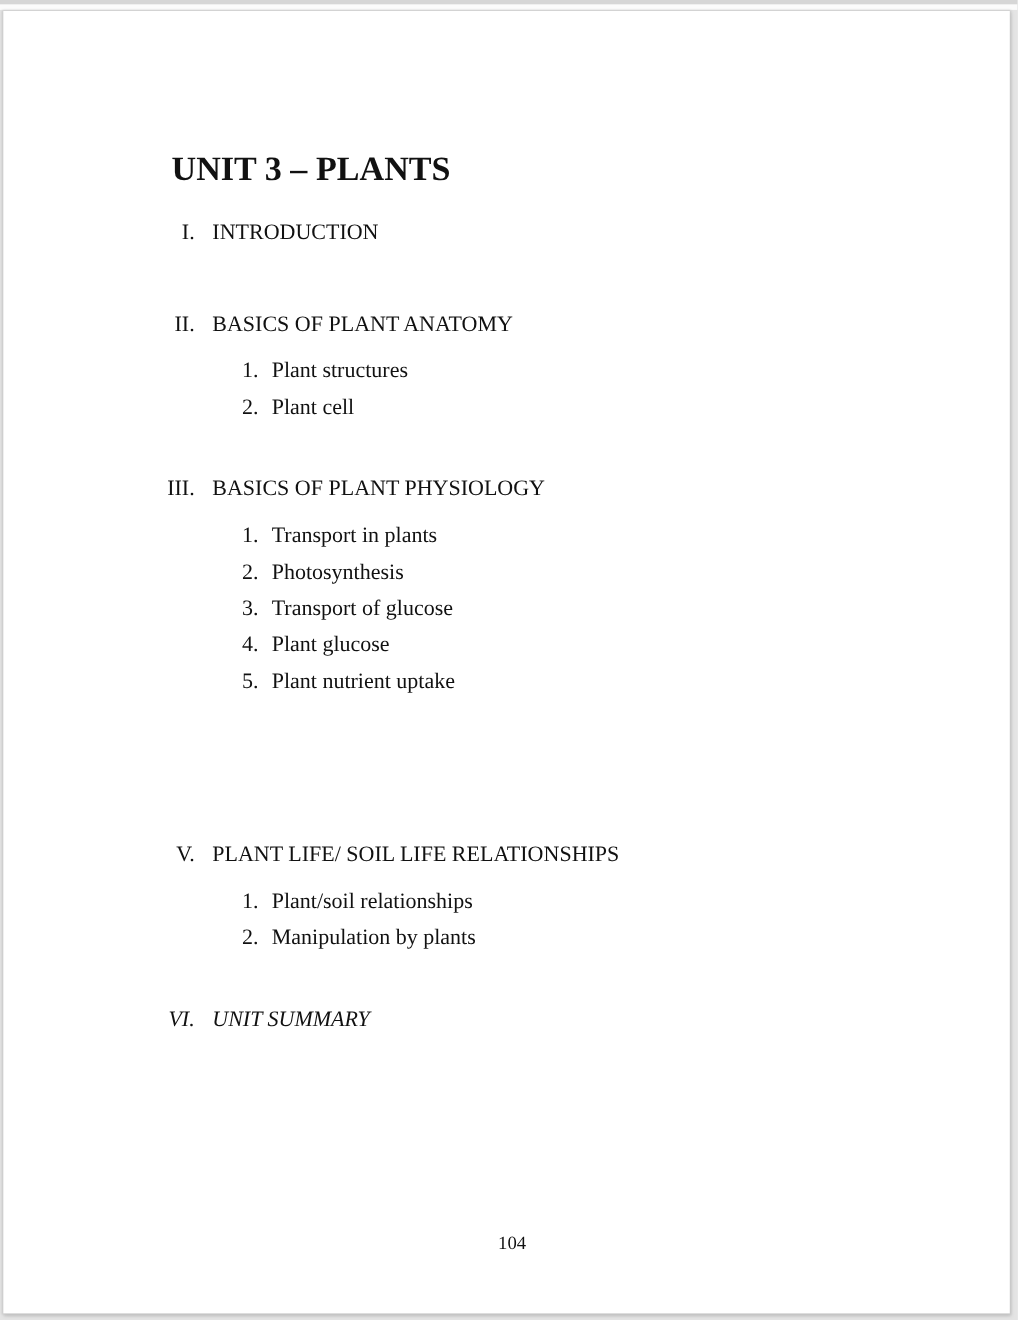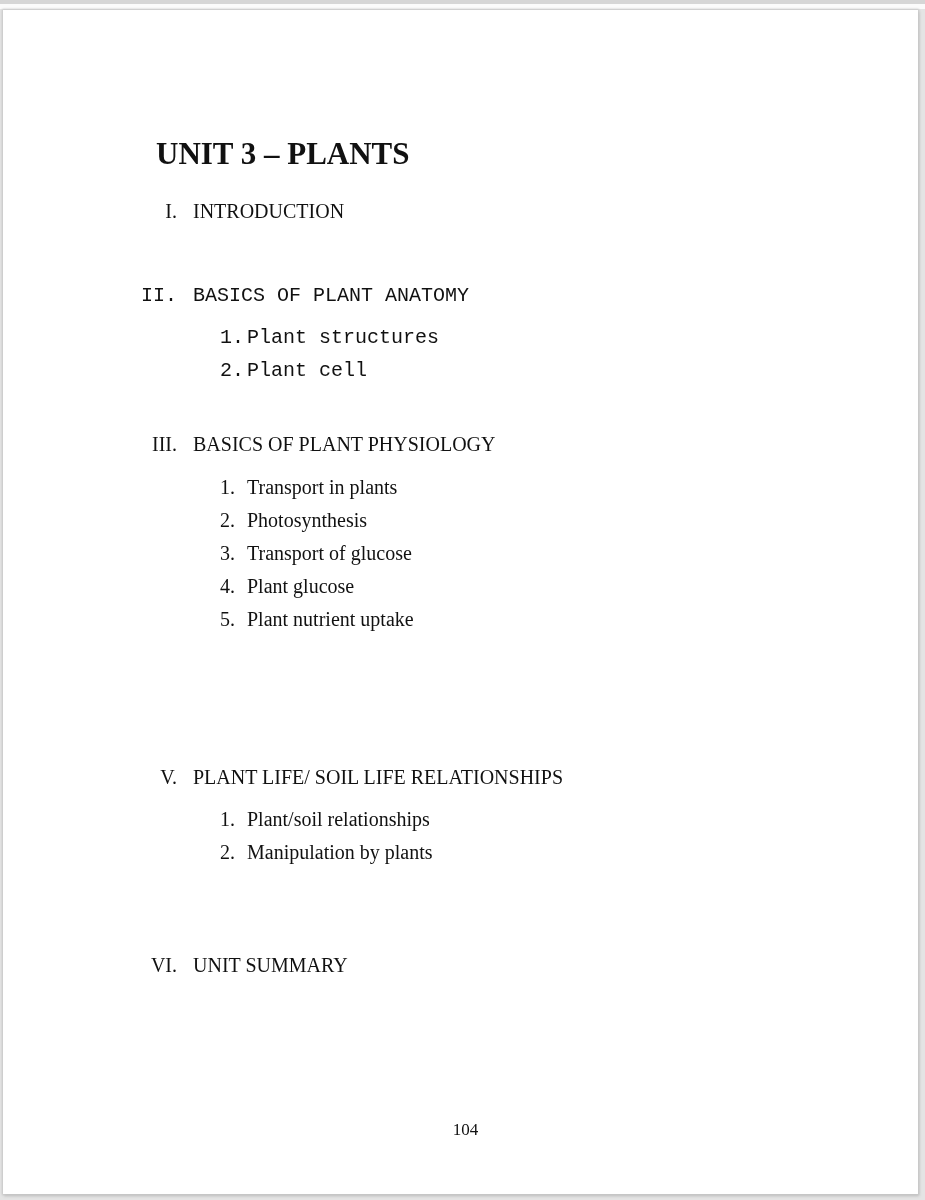--- a/index.html
+++ b/index.html
@@ -109,21 +109,21 @@
   <div class="page">
     <h1 class="title">UNIT 3 – PLANTS</h1>
 
     <div class="section" style="top:190px;">
       <div class="sec-head">
         <span class="roman">I.</span>
         <span class="sec-title">INTRODUCTION</span>
       </div>
     </div>
 
-    <div class="section" style="top:274px;font-family:Liberation Mono, monospace;">
+    <div class="section" style="top:274px;">
       <div class="sec-head">
         <span class="roman">II.</span>
         <span class="sec-title">BASICS OF PLANT ANATOMY</span>
       </div>
       <div class="sub-list" style="margin-top:16px;">
         <div class="sub-item">
           <span class="num">1.</span>
           <span class="sub-label">Plant structures</span>
         </div>
         <div class="sub-item">
@@ -173,21 +173,21 @@
           <span class="num">1.</span>
           <span class="sub-label">Plant/soil relationships</span>
         </div>
         <div class="sub-item">
           <span class="num">2.</span>
           <span class="sub-label">Manipulation by plants</span>
         </div>
       </div>
     </div>
 
-    <div class="section" style="top:944px;">
+    <div class="section" style="top:906px;font-style:italic;">
       <div class="sec-head">
         <span class="roman">VI.</span>
         <span class="sec-title">UNIT SUMMARY</span>
       </div>
     </div>
 
     <div class="page-number">104</div>
   </div>
 </div>
 

